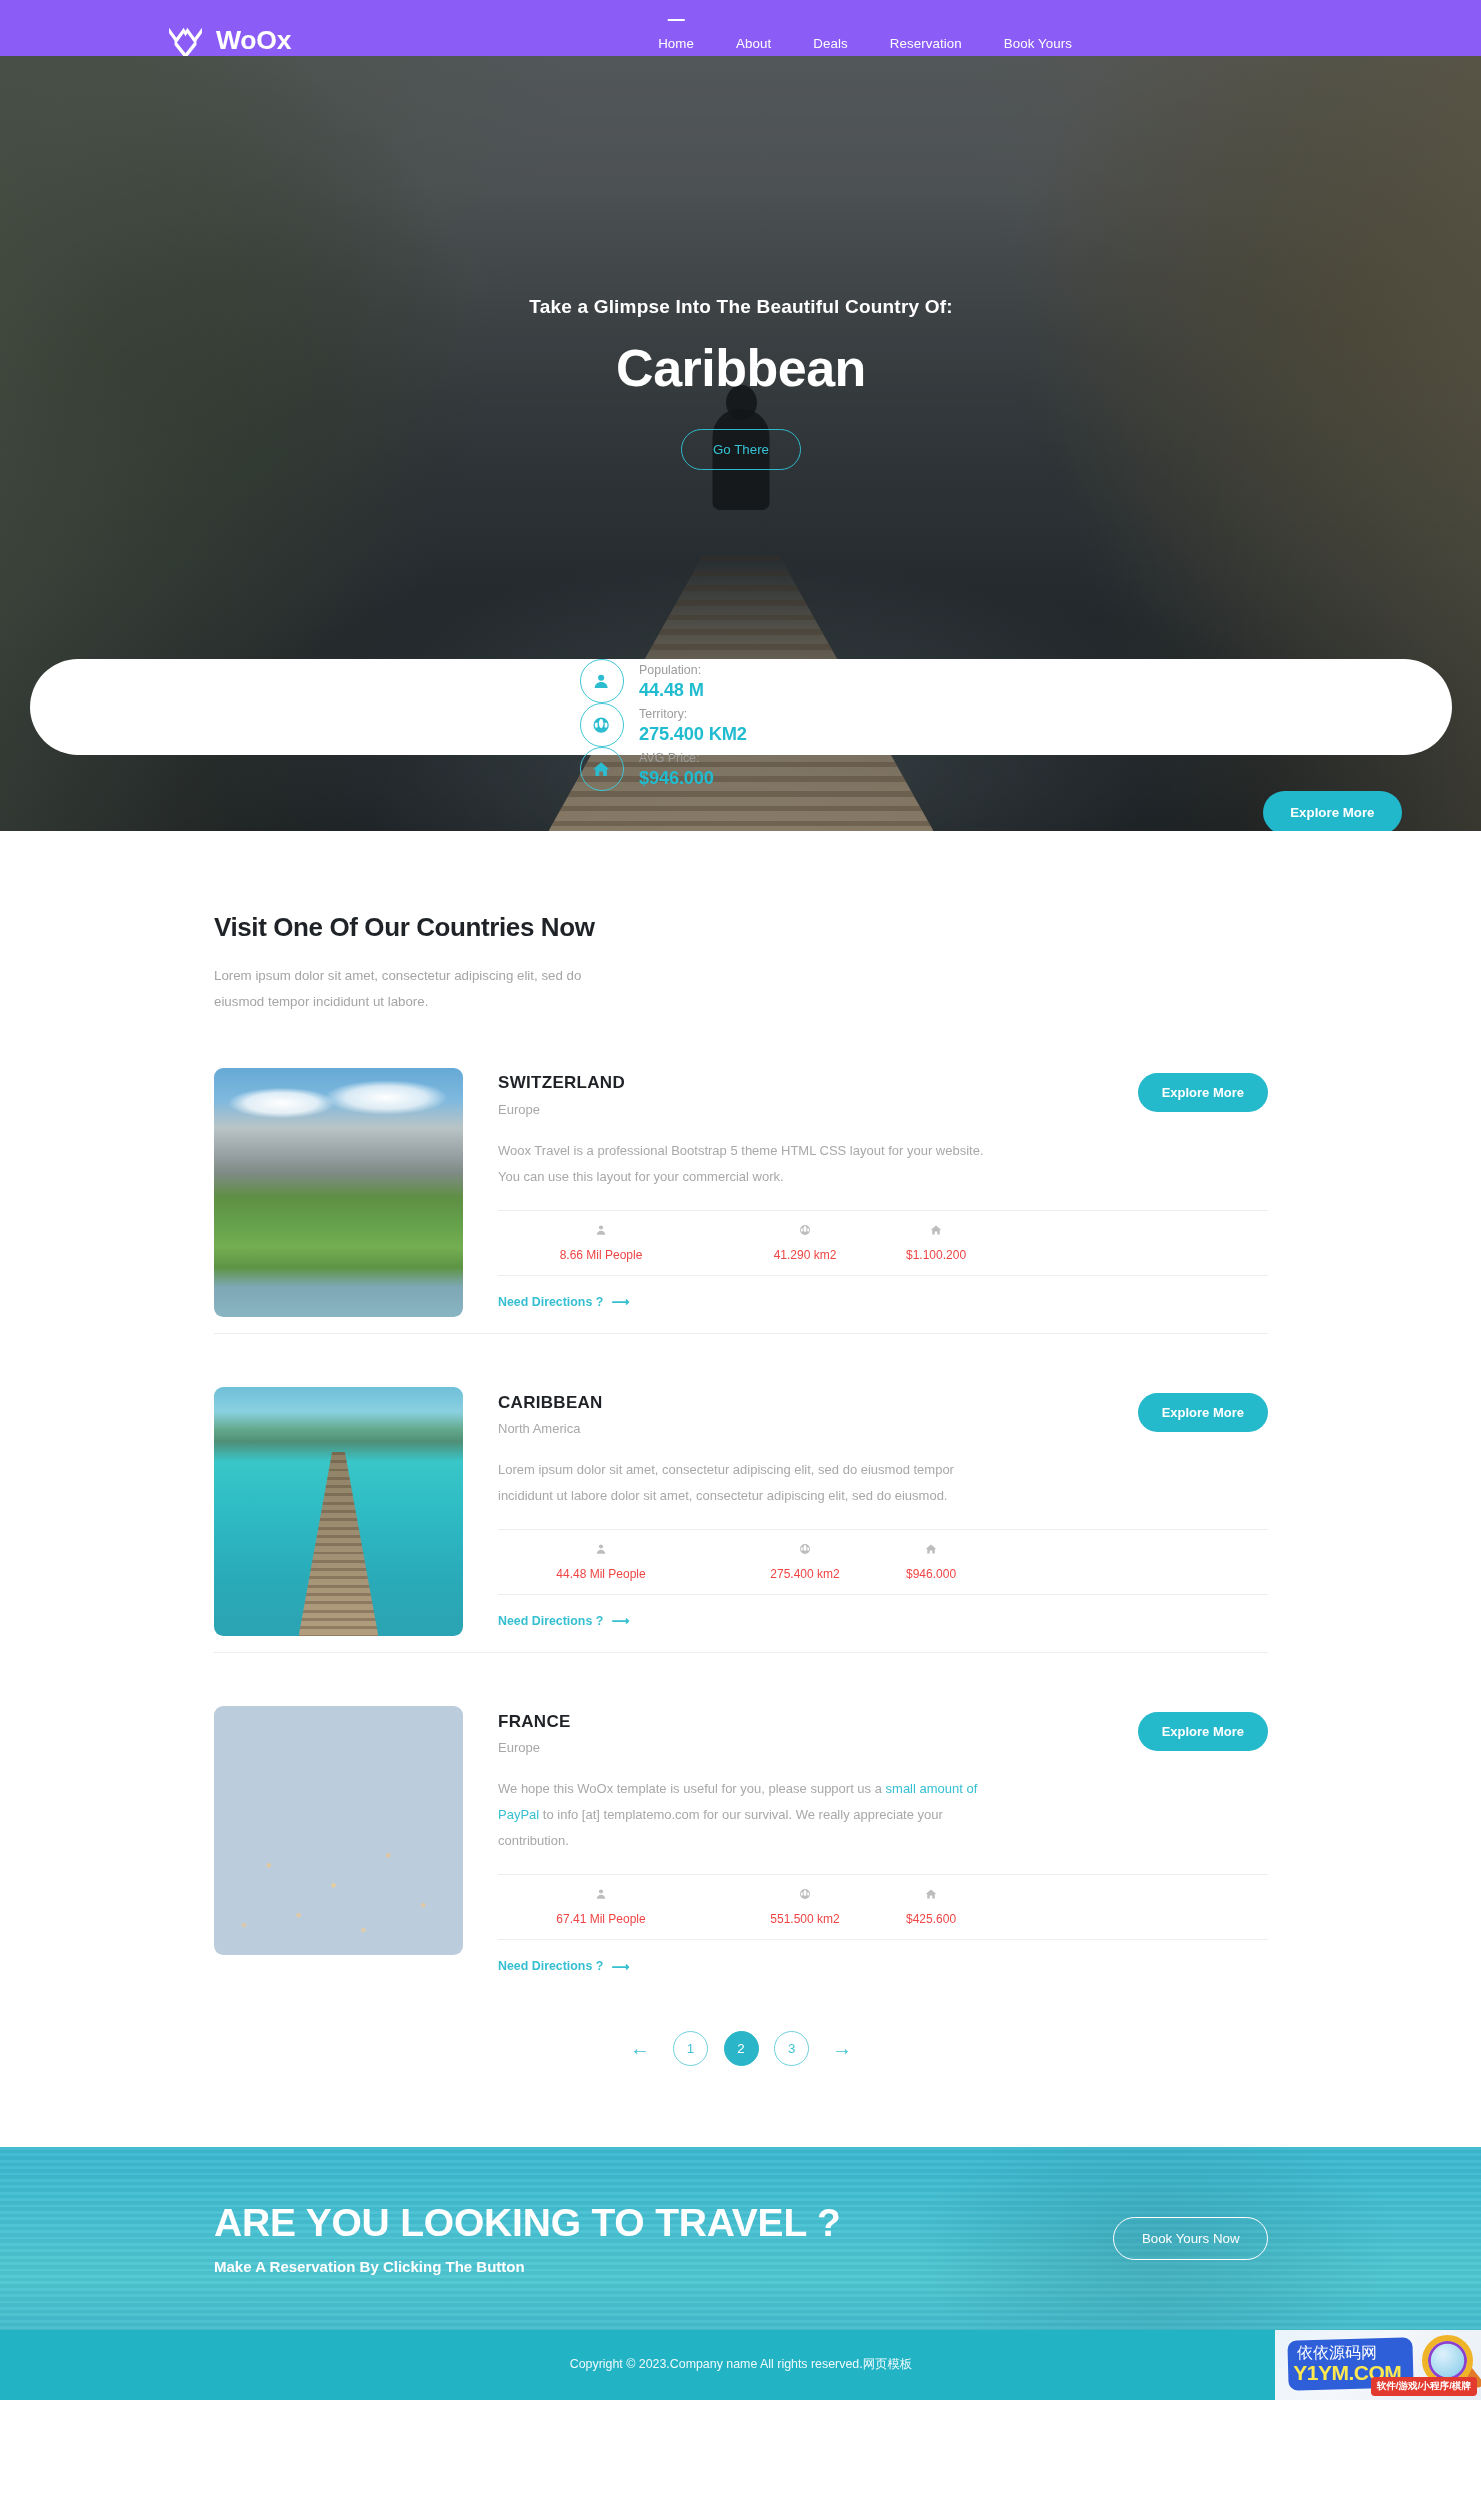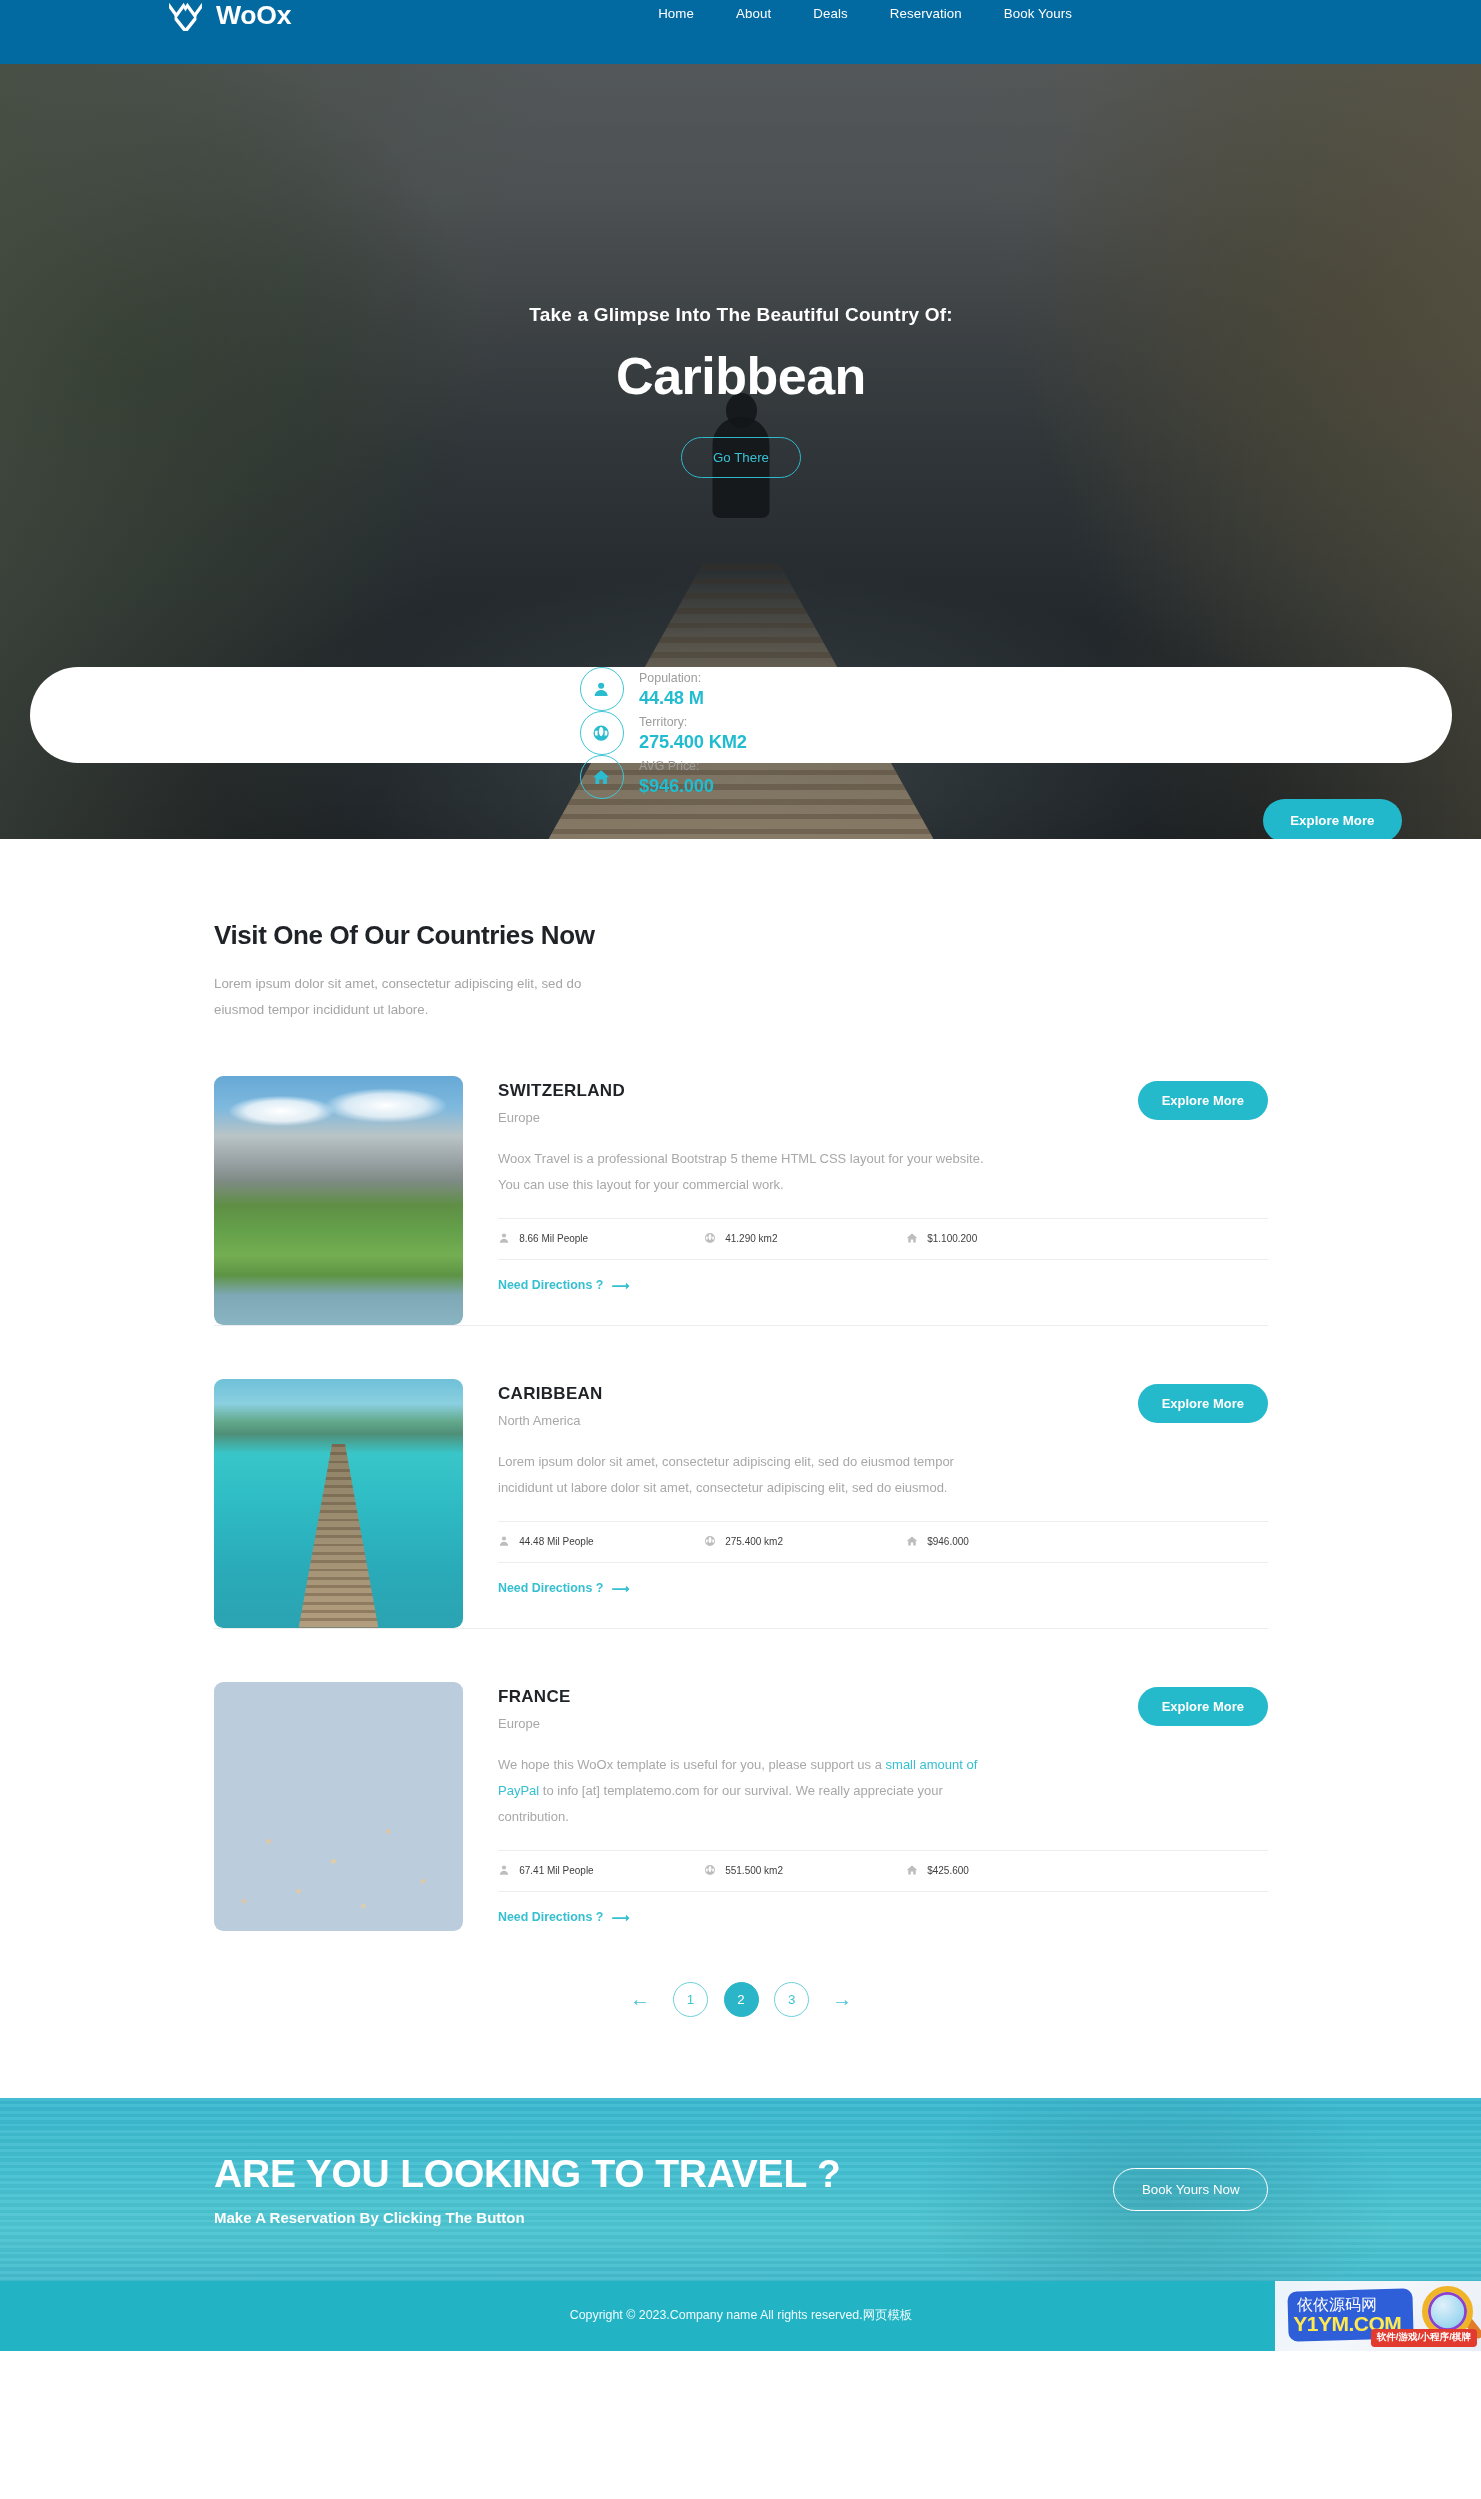--- a/index.html
+++ b/index.html
@@ -6,24 +6,24 @@
   html, body { width: 1482px; }
   body {
     font-family: "Liberation Sans", sans-serif;
     background: #ffffff;
     color: #333;
     -webkit-font-smoothing: antialiased;
   }
 
   
   .navbar {
-    height: 64px;
-    background: #0369a1;
-    display: flex;
-    align-items: flex-start;
+    height: 56px;
+    background: #8b5cf6;
+    display: flex;
+    align-items: flex-end;
     position: relative;
     z-index: 20;
   }
   .brand {
     display: flex;
     align-items: center;
     margin-left: 167px;
     gap: 12px;
   }
   .brand-icon { width: 37px; height: 31px; display:block; }
@@ -343,22 +343,23 @@
     display: flex;
     margin-top: 20px;
     padding: 13px 0;
     border-top: 0.9px solid #ededed;
     border-bottom: 0.9px solid #ededed;
   }
   .meta {
     display: flex;
     align-items: center;
     gap: 9.2px;
-    color: #404040;
-    font-size: 10px;
+    color: #ef4444;
+    font-size: 12px;
+    flex-direction: column;
   }
   .meta:nth-child(1) { width: 206px; }
   .meta:nth-child(2) { width: 202px; }
   .meta svg { fill: #bdbdbd; }
   .card-link {
     display: inline-flex;
     align-items: center;
     gap: 8.3px;
     margin: 18.3px 0 24px 0;
     color: #35bfd1;

